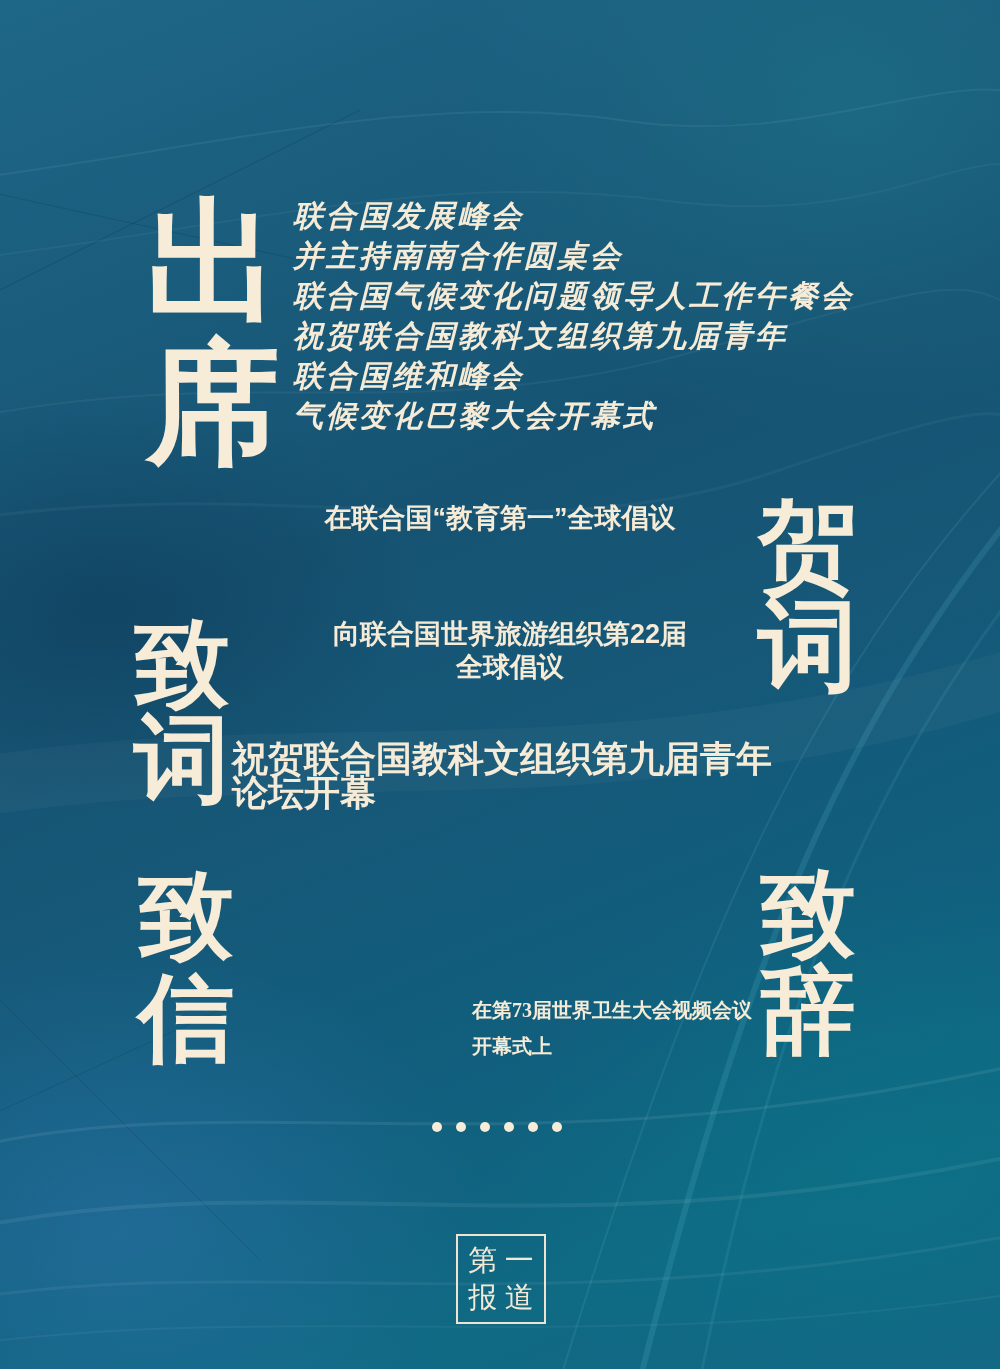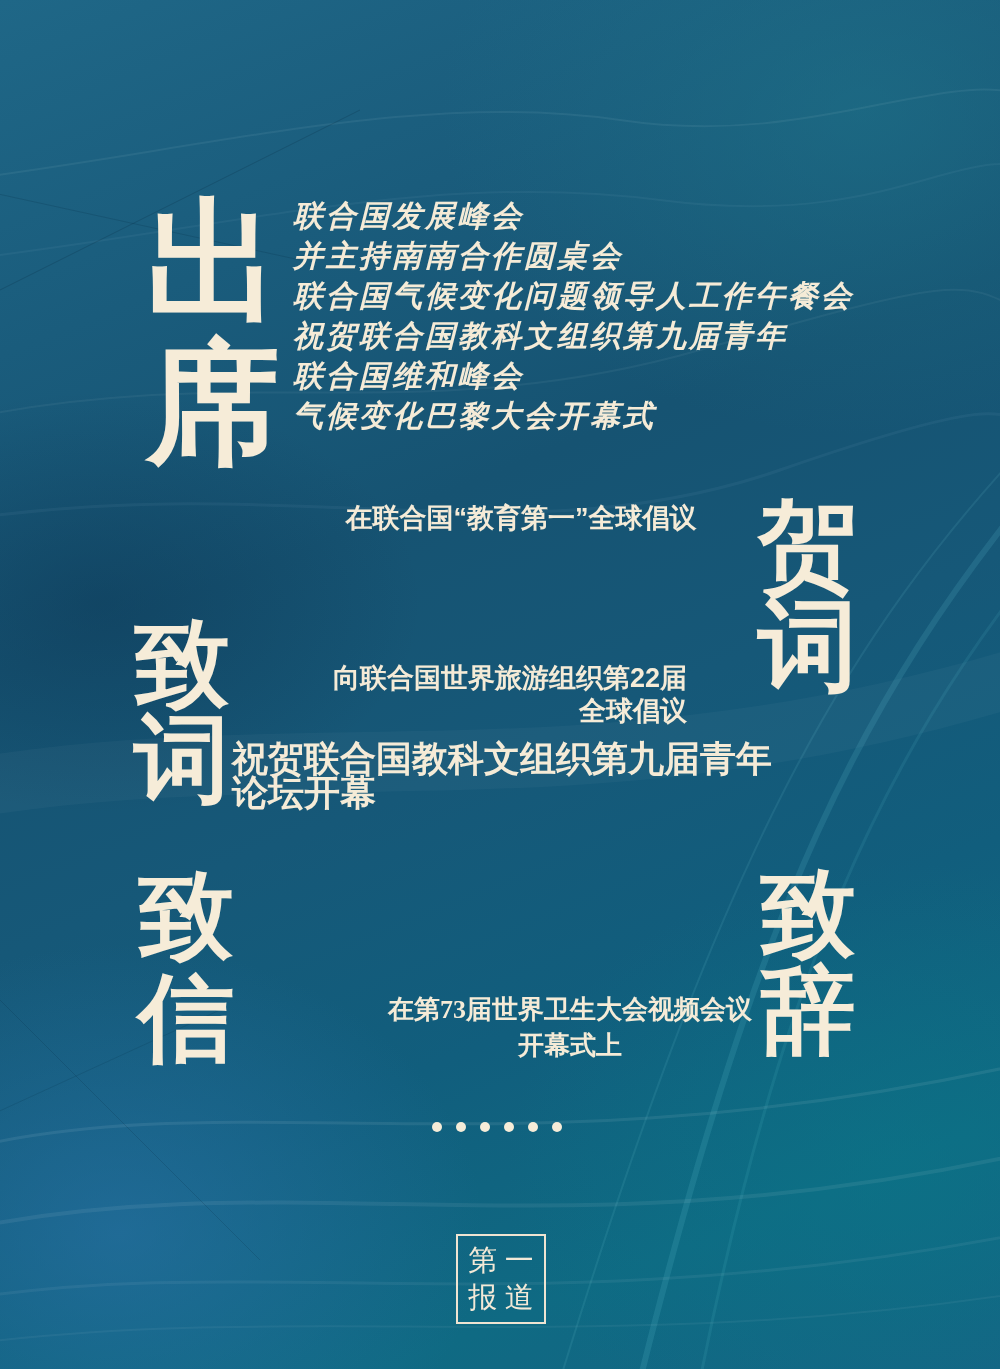--- a/index.html
+++ b/index.html
@@ -28,25 +28,25 @@
 
   .attend-list{
     position:absolute;left:293px;top:196px;
     color:#f5ebd7;font-weight:700;font-size:30px;line-height:40px;letter-spacing:3px;
     white-space:nowrap;
     font-style:italic;
   }
   .para{position:absolute;color:#f5ebd7;font-weight:700;white-space:nowrap;}
   .para.sans{font-family:"Liberation Sans",sans-serif;}
   .para.serif{font-family:"Liberation Serif",serif;}
-  #p-edu     {left:339px;top:500px;width:364px;font-size:27px;line-height:37px;text-align:center;}
-  #p-tourism {right:313px;top:618px;font-size:27px;line-height:33px;text-align:right;margin-top:44px;}
+  #p-edu     {left:318px;top:500px;width:364px;font-size:27px;line-height:37px;text-align:center;}
+  #p-tourism {right:313px;top:618px;font-size:27px;line-height:33px;text-align:center;}
   #p-unesco  {left:232px;top:742px;font-size:36px;line-height:34px;}
   #p-desert  {left:227px;top:868px;font-size:28px;line-height:35px;}
-  #p-who     {right:248px;top:992px;font-size:26px;line-height:36px;text-align:center;}
+  #p-who     {right:248px;top:992px;font-size:20px;line-height:36px;text-align:left;}
 
   .ellipsis{position:absolute;left:432px;top:1122px;display:flex;gap:14px;}
   .dot{width:10px;height:10px;border-radius:50%;background:#f6ecd8;}
 
   .logo{
     position:absolute;left:456px;top:1234px;width:90px;height:90px;
     border:2px solid #efe4d2;box-sizing:border-box;
     display:grid;grid-template-columns:1fr 1fr;place-items:center;
     padding:8px 9px;column-gap:5px;row-gap:3px;
     color:#f3e9d7;font-family:"Liberation Serif",serif;font-size:29px;line-height:1;

